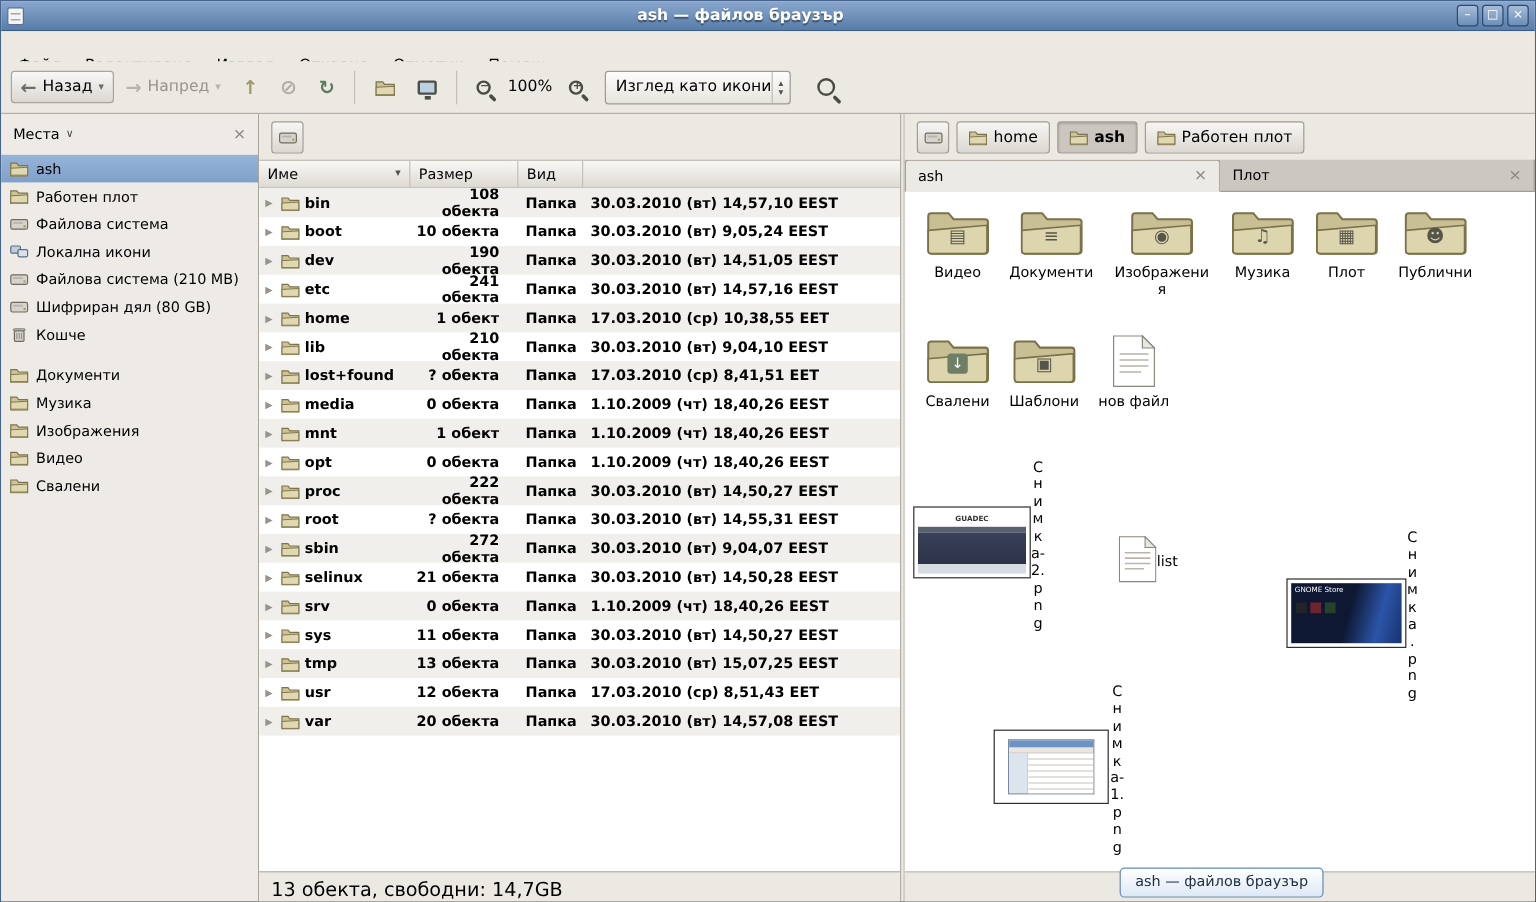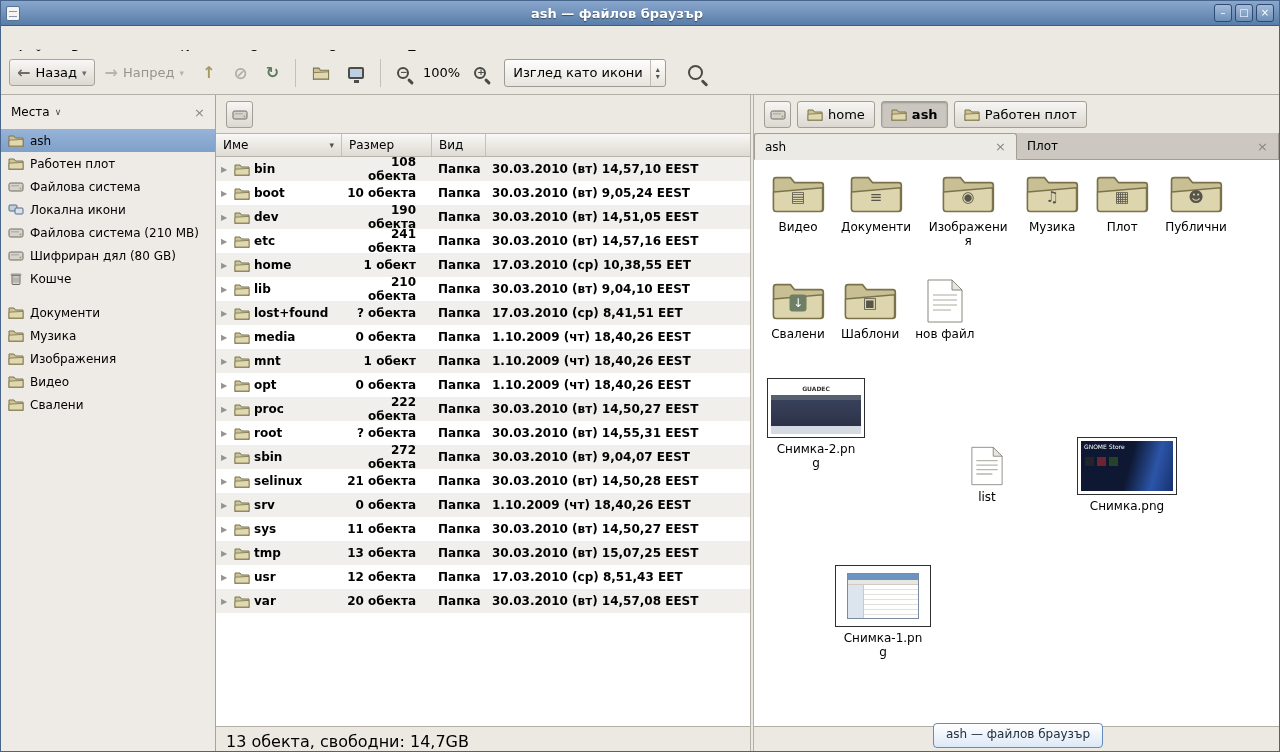--- a/index.html
+++ b/index.html
@@ -34,21 +34,21 @@
   .disabled .chev{color:#b7b4ac;}
   .tb-sep{width:1px;height:28px;background:#c4c0b8;margin:0 6px;}
   .monitor{width:16px;height:12px;border:2px solid #4e4c48;border-radius:2px;background:#bdd0e2;position:relative;}
   .monitor::after{content:"";position:absolute;left:4px;top:11px;width:5px;height:3px;background:#4e4c48;}
   .mag{width:12px;height:12px;border:2px solid #4a4a46;border-radius:50%;position:relative;}
   .mag::after{content:"";position:absolute;width:3px;height:7px;background:#4a4a46;left:10px;top:9px;transform:rotate(-45deg);border-radius:2px;}
   .mag.big{width:15px;height:15px;}
   .mag.big::after{left:13px;top:12px;height:8px;}
   .zoom-sign{position:absolute;left:1px;top:-2px;font-size:9px;font-weight:bold;color:#4a4a46;}
   .zoom-level{font-size:13px;padding:0 4px;}
-  .combo{display:flex;align-items:center;border:1px solid #a09b92;border-radius:3px;background:linear-gradient(#fdfdfc,#e7e4de);height:28px;padding:0 0 0 8px;gap:7px;margin-left:8px;font-size:13px;}
+  .combo{display:flex;align-items:center;border:1px solid #a09b92;border-radius:3px;background:linear-gradient(#fdfdfc,#e7e4de);height:28px;padding:0 0 0 8px;gap:0;margin-left:8px;font-size:13px;}
   .combo .spin{display:flex;flex-direction:column;font-size:8px;line-height:7px;color:#55524c;border-left:1px solid #c0bcb4;padding:0 5px;height:100%;justify-content:center;}
   .search-btn{margin-left:12px;}
 
   
   .main{flex:1;display:flex;min-height:0;}
   .vsplit{width:4px;background:#ece9e3;border-left:1px solid #b3afa7;border-right:1px solid #b3afa7;}
 
   
   .sidebar{width:215px;flex:0 0 215px;background:#eeebe6;border-right:1px solid #a8a49c;display:flex;flex-direction:column;}
   .side-head{height:34px;flex:0 0 34px;display:flex;align-items:center;padding:0 10px;gap:5px;}
@@ -104,21 +104,21 @@
   .icon-row.second{padding-top:30px;}
   .bigitem{display:flex;flex-direction:column;align-items:center;padding:0 5px;}
   .bigicon{position:relative;width:54px;height:44px;display:flex;align-items:flex-end;justify-content:center;}
   .bigicon .i-file{display:none;}
   .bigitem[data-icon="file"] .i-file{display:block;}
   .emblem{position:absolute;left:50%;top:56%;transform:translate(-50%,-50%);font-size:15px;color:#57544a;}
   .bigitem[data-icon="folder-download"] .emblem{background:#6f7f66;color:#fff;border-radius:3px;width:17px;height:17px;line-height:17px;text-align:center;font-size:12px;}
   .ilabel{max-width:82px;text-align:center;overflow-wrap:anywhere;line-height:1.2;margin-top:4px;font-size:12px;}
 
   
-  .thumb{position:absolute;width:110px;display:flex;flex-direction:column;align-items:center;}
+  .thumb{position:absolute;width:110px;display:flex;align-items:center;}
   .frame{background:#fff;border:1px solid #2e2e2e;padding:3px;}
   .s2-inner{width:90px;height:52px;display:flex;flex-direction:column;}
   .s2-head{height:13px;background:#fff;font-size:6px;font-weight:bold;color:#333;text-align:center;line-height:13px;}
   .s2-nav{height:5px;background:#57606e;}
   .s2-body{flex:1;background:linear-gradient(#39415a,#2b3248);}
   .s2-foot{height:8px;background:#d6dae2;}
   .sn-inner{width:92px;height:50px;background:linear-gradient(105deg,#0e1833 0%,#0e1833 52%,#2c55a8 78%,#17326e 100%);position:relative;}
   .sn-text{position:absolute;left:3px;top:2px;font-size:6px;color:#fff;}
   .sn-shirts{position:absolute;left:4px;top:16px;display:flex;gap:3px;}
   .sn-shirts span{width:9px;height:9px;display:block;}

